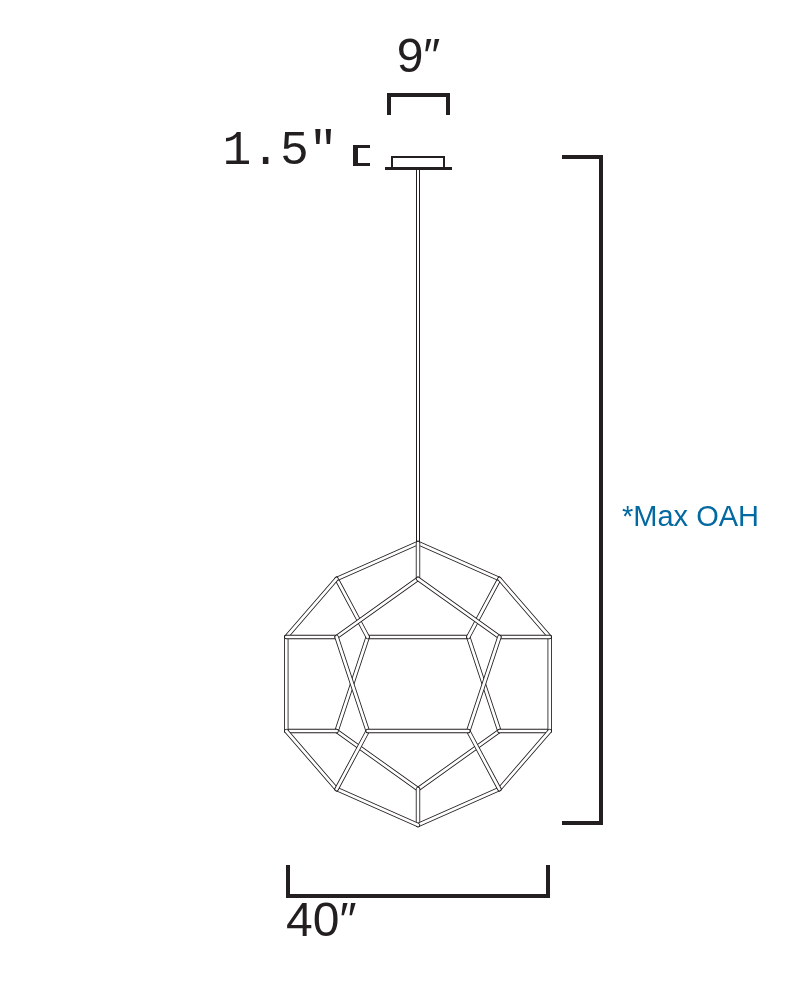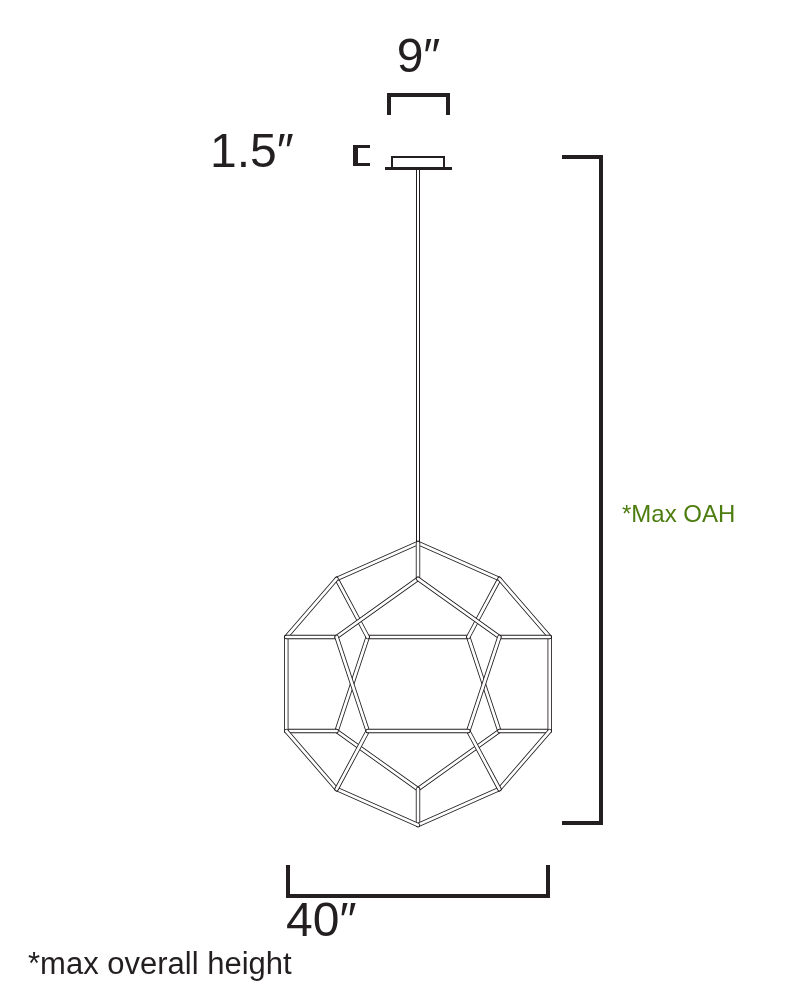--- a/index.html
+++ b/index.html
@@ -18,23 +18,23 @@
   }
   .abs { position: absolute; }
 
   .dim-label {
     font-size: 48px;
     line-height: 1;
     color: #231f20;
     white-space: nowrap;
   }
   .dim-sublabel {
-    font-size: 24px;
+    font-size: 29px;
     line-height: 1;
-    color: #4d7c0f;
+    color: #0369a1;
     white-space: nowrap;
   }
   .footnote {
     font-size: 31px;
     line-height: 1.15;
     color: #231f20;
     white-space: nowrap;
   }
 
   
@@ -59,21 +59,21 @@
     border-bottom: 4px solid #231f20;
   }
   #bracket-fixture-width {     
     left: 286px; top: 865px; width: 264px; height: 33px;
     border-bottom: 4px solid #231f20;
     border-left: 4px solid #231f20;
     border-right: 4px solid #231f20;
   }
 
   #label-canopy-width  { left: 387px; top: 32px;  width: 63px; text-align: center; }
-  #label-canopy-height { left: 210px; top: 127px; width: 140px; text-align: left; }
+  #label-canopy-height { left: 210px; top: 127px; width: 140px; text-align: center; font-family: Liberation Mono, monospace; }
   #label-overall-height{ left: 630px; top: 454px; }
   #label-overall-note  { left: 622px; top: 502px; }
   #label-fixture-width { left: 286px; top: 896px; width: 280px; text-align: left; }
   #label-footnote      { left: 28px;  top: 946px; }
 
   
   #canopy-body {
     box-sizing: border-box;
     left: 391px; top: 156px; width: 54px; height: 13px;
     border: 2px solid #231f20;
@@ -172,15 +172,14 @@
       <line x1="218.3" y1="216.0" x2="117.7" y2="216.0" stroke="#231f20" stroke-width="4.4" stroke-linecap="round"></line>
       <line x1="218.3" y1="216.0" x2="117.7" y2="216.0" stroke="#ffffff" stroke-width="2.7" stroke-linecap="round"></line>
     </svg>
 
   <div class="abs bracket" id="bracket-overall-height"></div>
   <div class="abs dim-sublabel" id="label-overall-note">*Max OAH</div>
 
   <div class="abs bracket" id="bracket-fixture-width"></div>
   <div class="abs dim-label" id="label-fixture-width">40″</div>
 
-  <div class="abs footnote" id="label-footnote">*max overall height</div>
 
 </div>
 
 </body></html>

